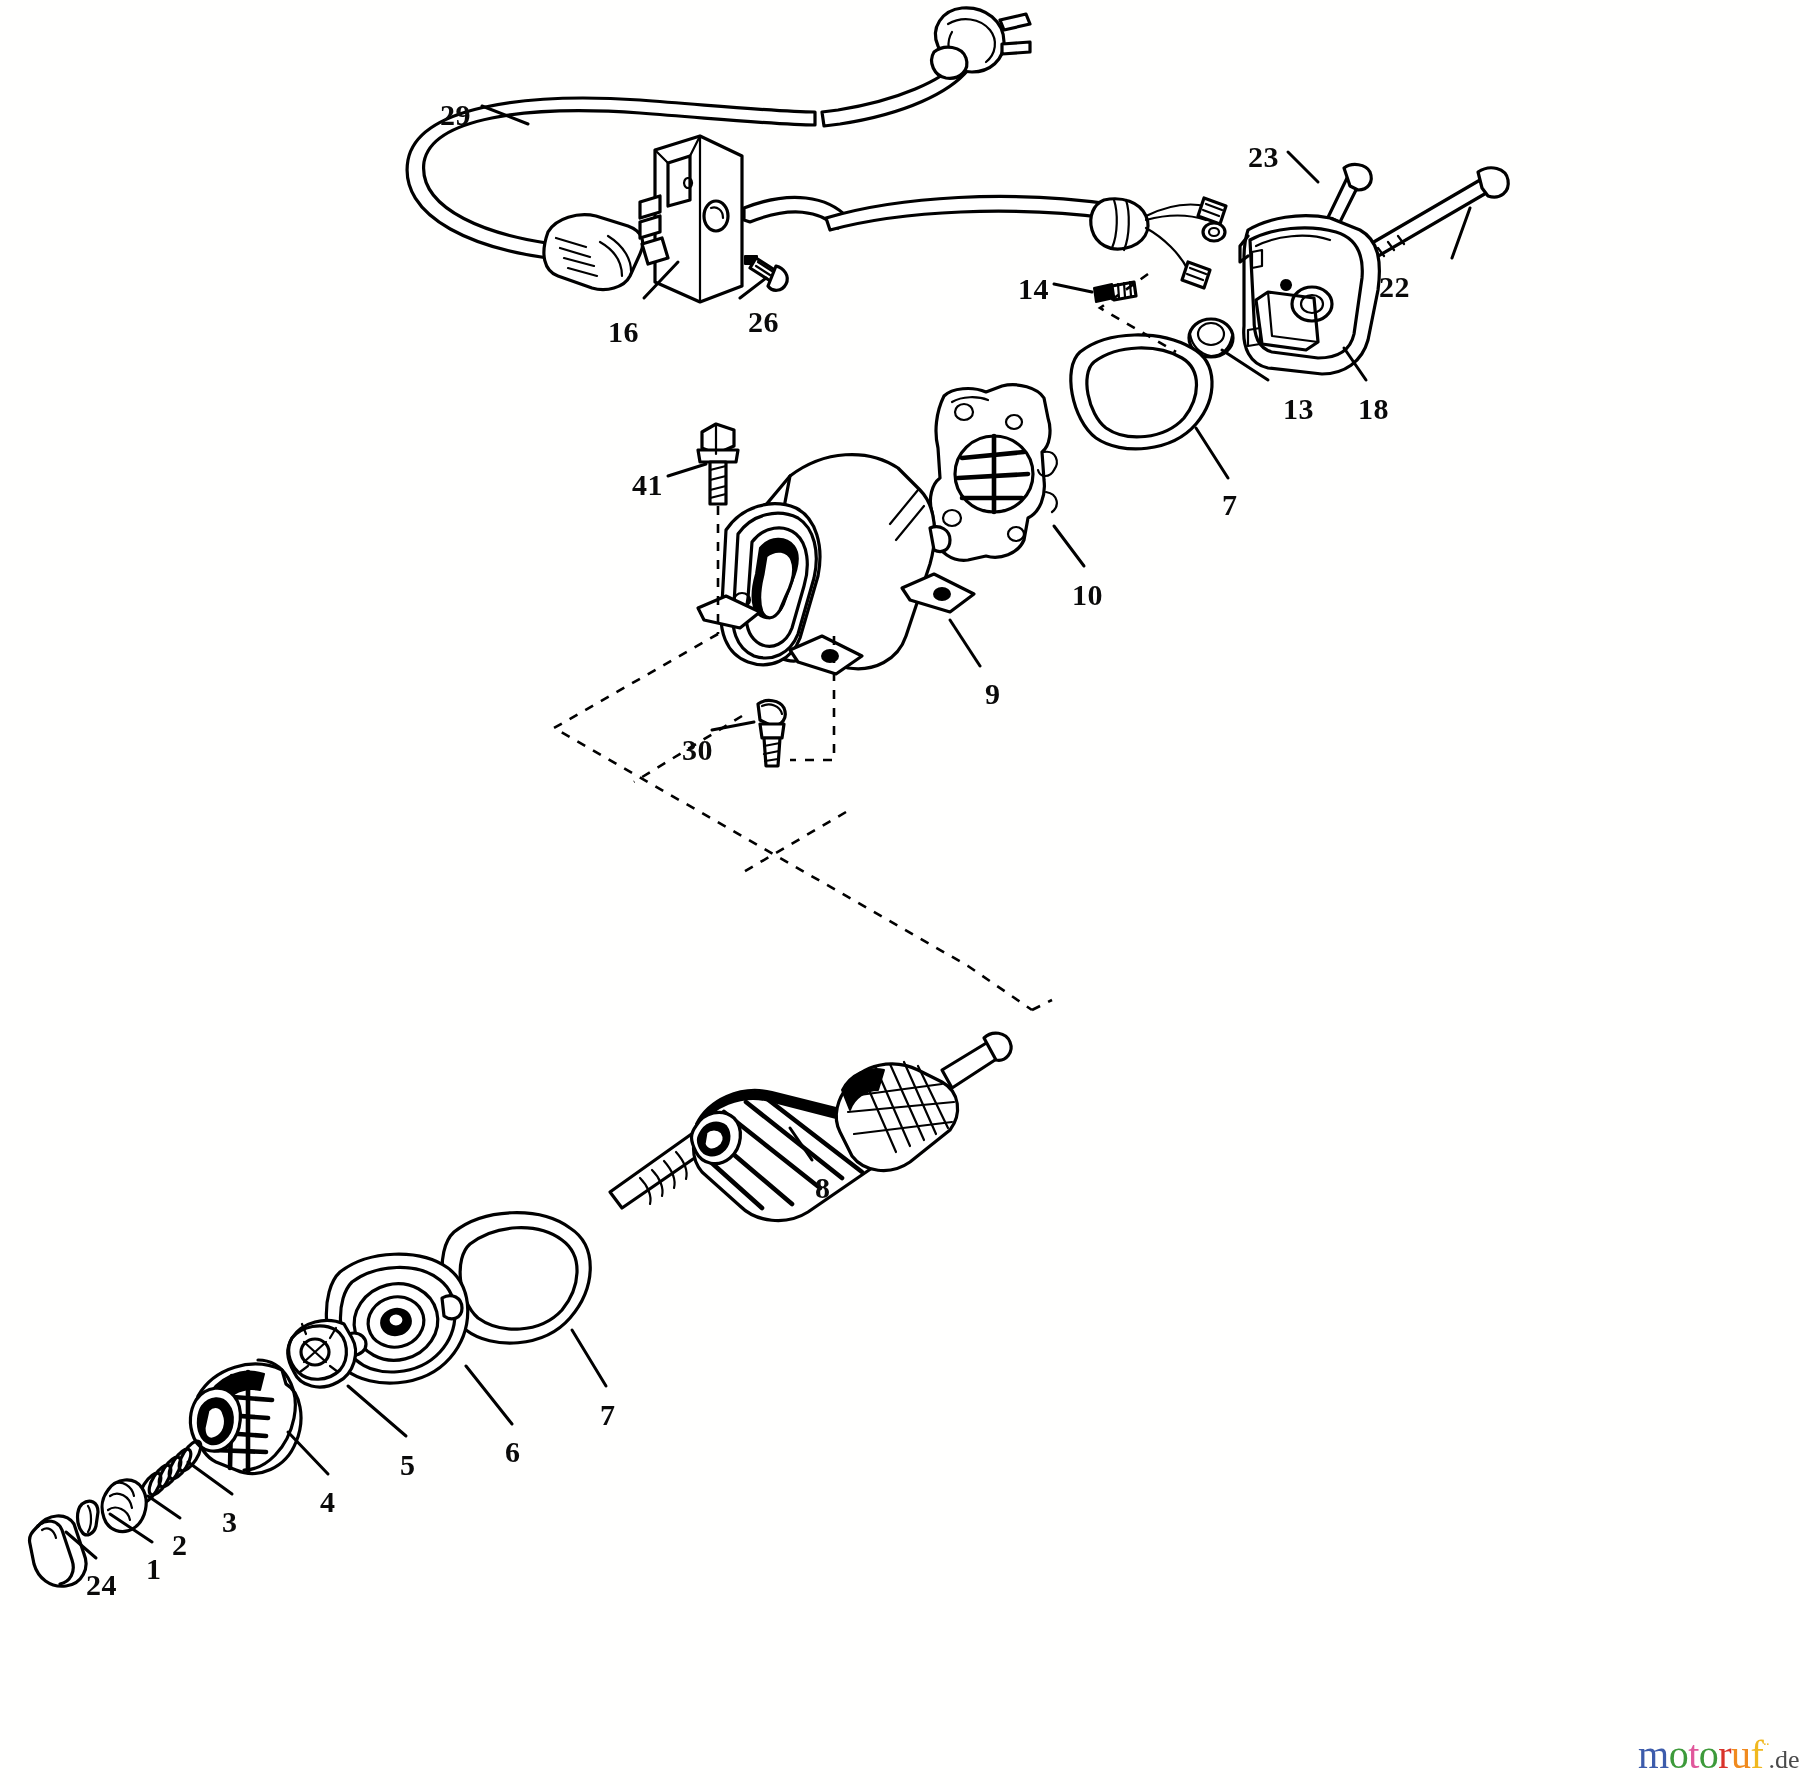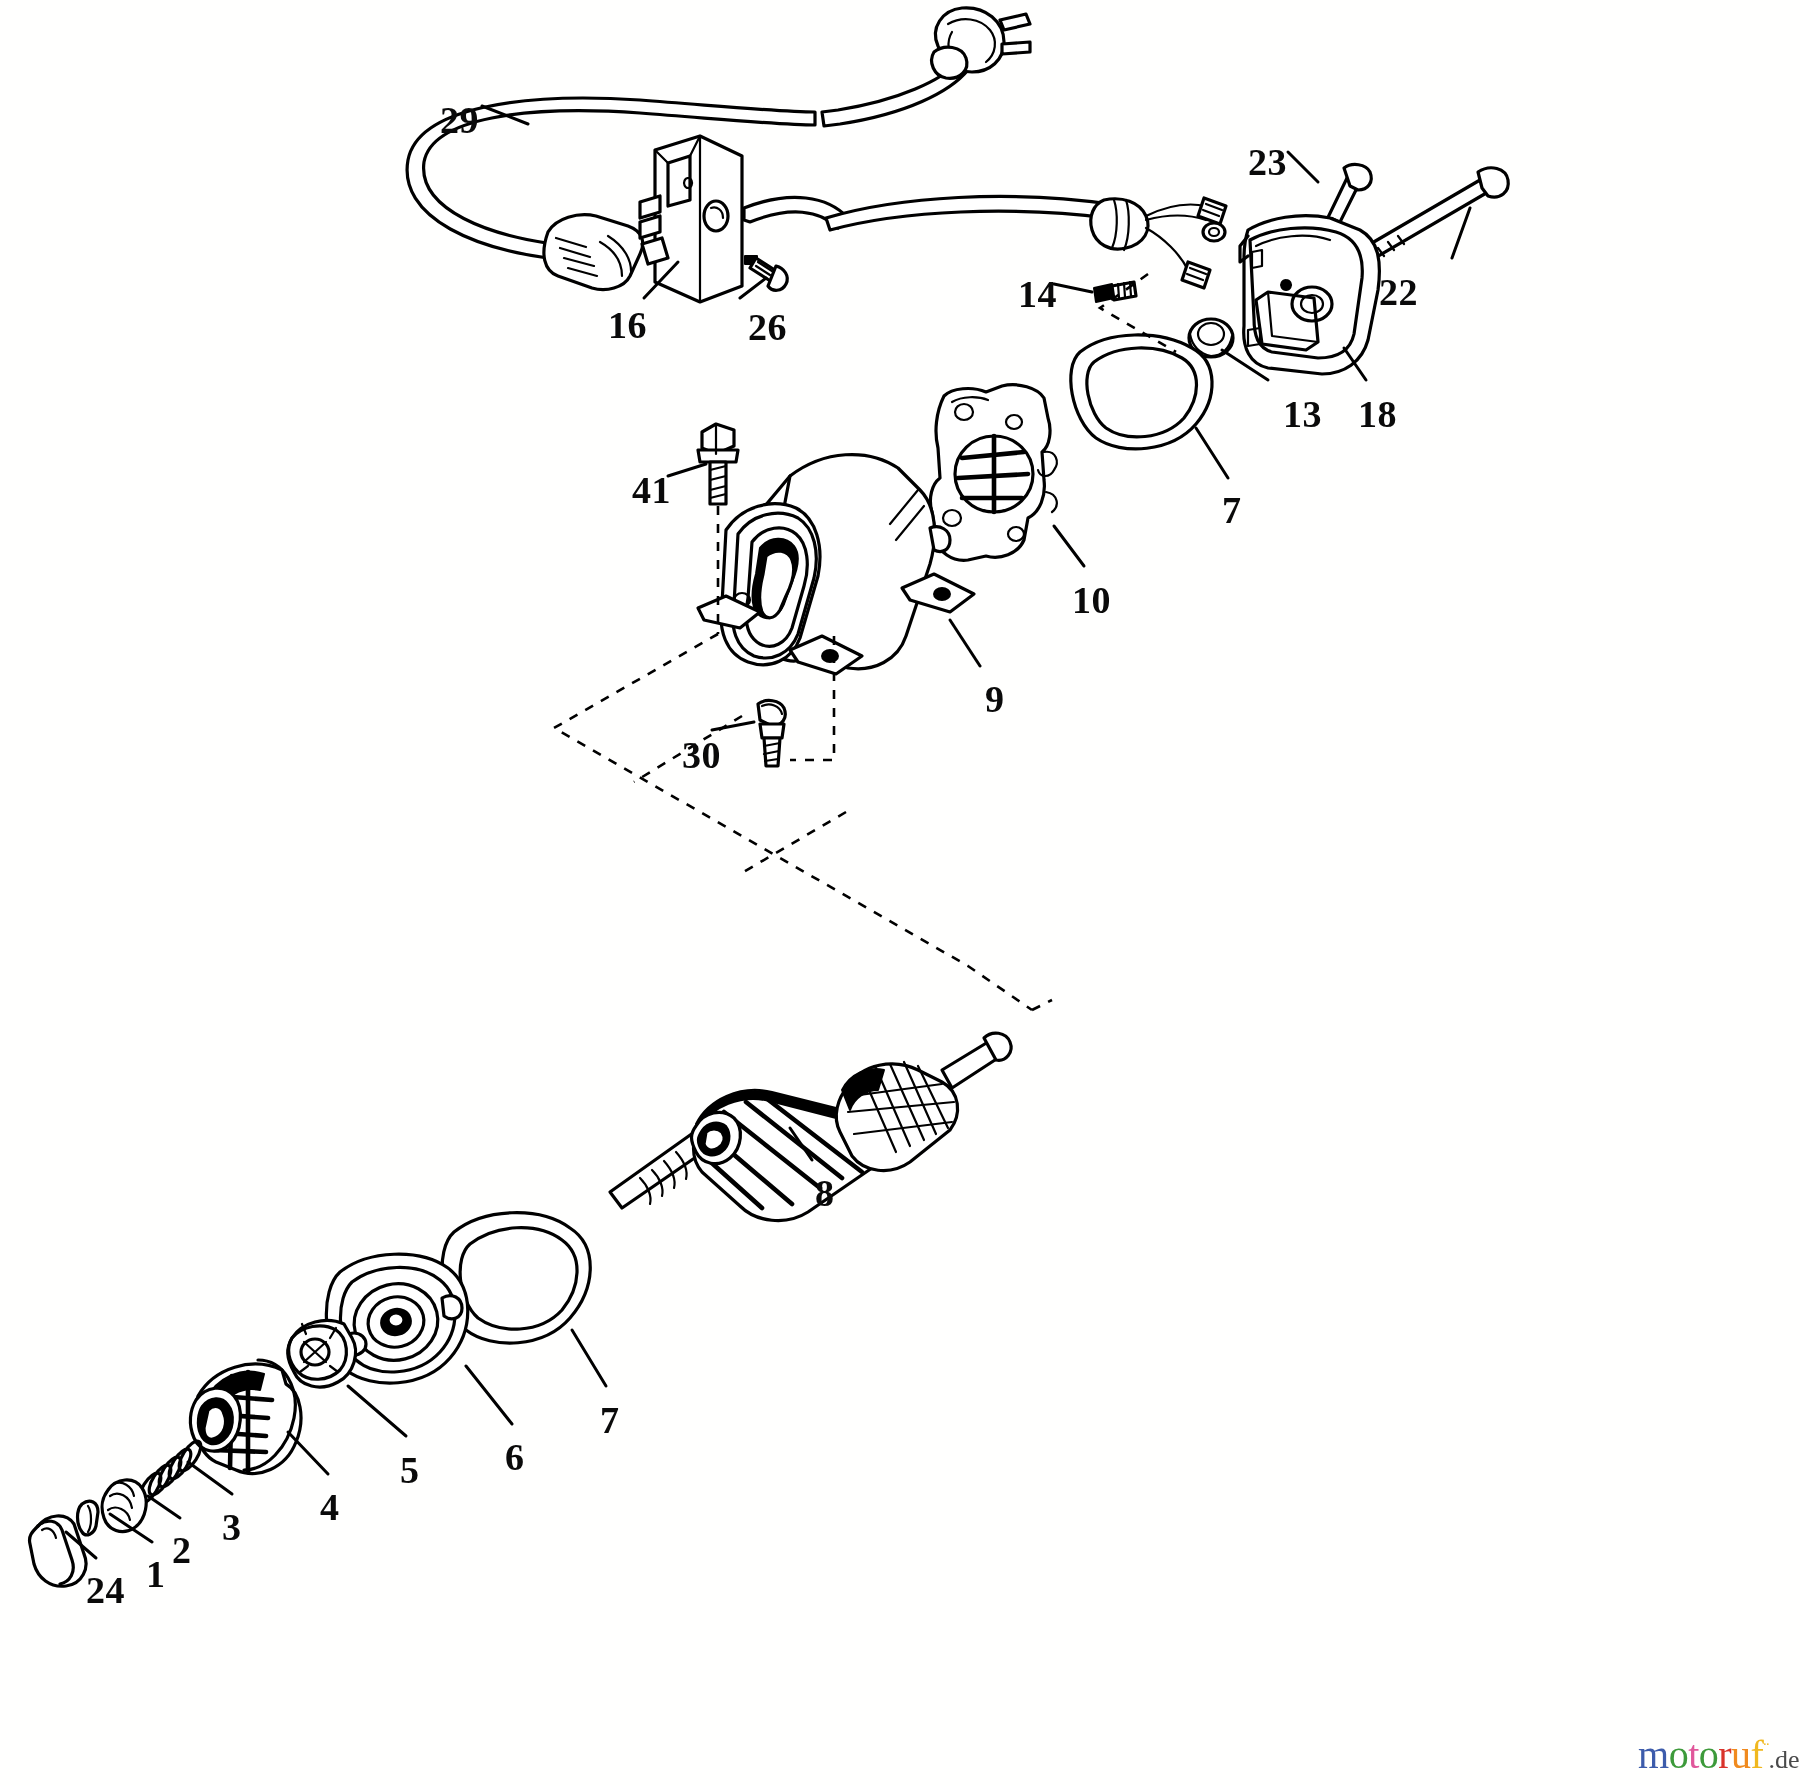--- a/index.html
+++ b/index.html
@@ -8,21 +8,21 @@
     position:relative;
     width:1800px;height:1786px;
     background:#fffffe;
     overflow:hidden;
   }
   #artwork{position:absolute;left:0;top:0;width:1800px;height:1786px;}
   .callout{
     position:absolute;
     font-family:"Liberation Serif", serif;
     font-weight:bold;
-    font-size:38px;
+    font-size:30px;
     color:#0a0a0a;
     letter-spacing:0.5px;
     white-space:nowrap;
     user-select:none;
   }
   #logo{
     position:absolute;
     left:1638px;top:1731px;
     font-family:"Liberation Serif", serif;
     font-size:40px;
@@ -389,21 +389,21 @@
       <path class="leader" d="M180 1518 L 148 1496"></path>
       <path class="leader" d="M152 1542 L 110 1514"></path>
       <path class="leader" d="M96 1558 L 66 1532"></path>
     </g>
   </svg>
 
   <div class="callout" style="left:440px;top:98px;">29</div>
   <div class="callout" style="left:1248px;top:140px;">23</div>
   <div class="callout" style="left:1379px;top:270px;">22</div>
   <div class="callout" style="left:1018px;top:272px;">14</div>
-  <div class="callout" style="left:608px;top:303px;">16</div>
+  <div class="callout" style="left:608px;top:315px;">16</div>
   <div class="callout" style="left:708px;top:305px;margin-left:40px;">26</div>
   <div class="callout" style="left:1258px;top:392px;margin-left:25px;">13</div>
   <div class="callout" style="left:1358px;top:392px;">18</div>
   <div class="callout" style="left:1222px;top:488px;">7</div>
   <div class="callout" style="left:632px;top:468px;">41</div>
   <div class="callout" style="left:1072px;top:578px;">10</div>
   <div class="callout" style="left:985px;top:677px;">9</div>
   <div class="callout" style="left:682px;top:733px;">30</div>
   <div class="callout" style="left:815px;top:1171px;">8</div>
   <div class="callout" style="left:600px;top:1398px;">7</div>

